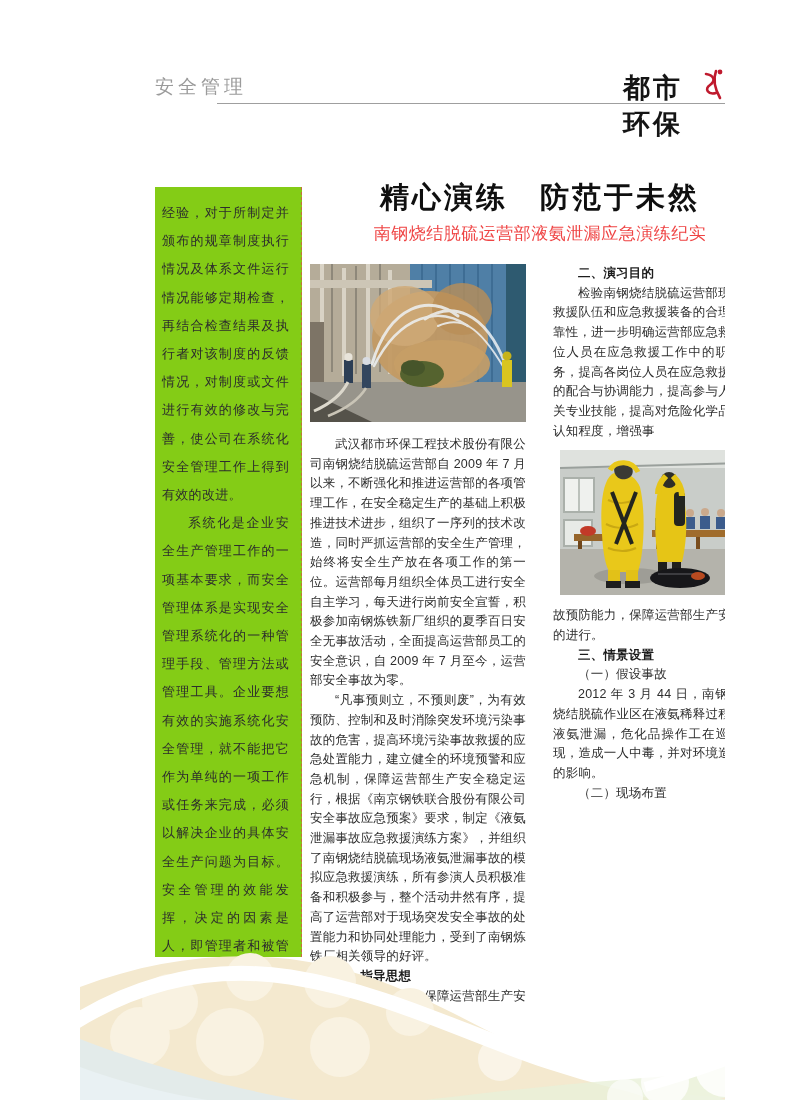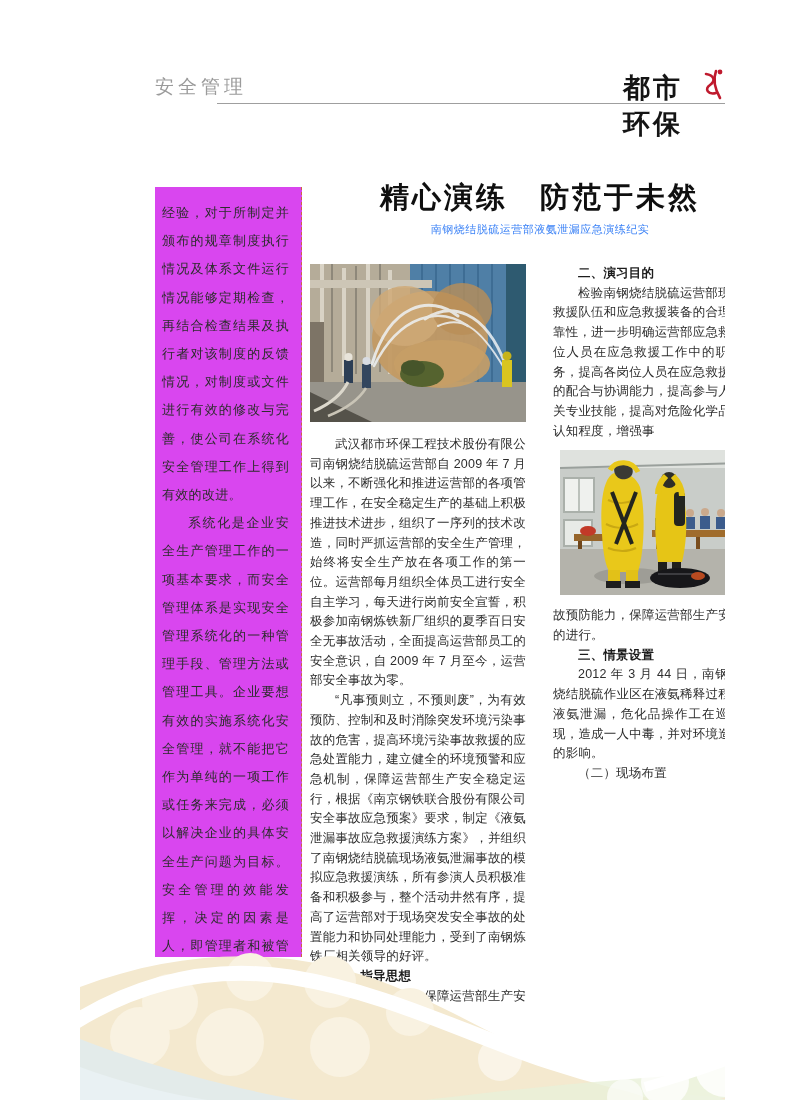--- a/index.html
+++ b/index.html
@@ -26,26 +26,26 @@
   }
   .brand-mark { margin-left:2px; margin-top:-2px; }
   
   .title-main {
     position:absolute; left:230px; top:176px; width:460px; text-align:center;
     font-family:Liberation Mono, monospace; font-weight:700;
     font-size:29px; letter-spacing:3px; color:#0f0f0f; white-space:nowrap;
   }
   .title-sub {
     position:absolute; left:230px; top:220px; width:460px; text-align:center;
-    font-size:11px; letter-spacing:0.5px; color:#3b82f6; white-space:nowrap;
+    font-size:17px; letter-spacing:0.5px; color:#ef4444; white-space:nowrap;
   }
   
   .sidebar {
     position:absolute; left:75px; top:185px; width:147px; height:770px;
-    background:#d946ef; border-right:1px dashed #c96a3f;
+    background:#84cc16; border-right:1px dashed #c96a3f;
     box-sizing:border-box; padding:12px 12px 0 7px; overflow:hidden;font-family:Liberation Serif, serif;
   }
   .sidebar p {
     margin:0; font-size:13px; line-height:28.2px; text-align:justify;
     letter-spacing:0.3px; color:#2d2d2d;
   }
   .sidebar p.indent { text-indent:2em; }
   
   .col { position:absolute; top:262px; width:216px; }
   .col1 { left:230px; }
@@ -206,20 +206,21 @@
       <path d="M98,44 C98,34 104,28 106,26" stroke="#e6c516" stroke-width="6" fill="none"></path>
       <path d="M122,46 C122,36 116,29 113,26" stroke="#e6c516" stroke-width="6" fill="none"></path>
       <rect x="98" y="112" width="9" height="14" fill="#20201c"></rect>
       <rect x="112" y="112" width="9" height="14" fill="#20201c"></rect>
       <ellipse cx="120" cy="128" rx="30" ry="10" fill="#17171a"></ellipse>
       <path d="M98,124 L142,124" stroke="#3c3c40" stroke-width="2"></path>
       <ellipse cx="138" cy="126" rx="7" ry="4" fill="#b84a20"></ellipse>
     </svg>
     <p>故预防能力，保障运营部生产安全稳定的进行。</p>
     <p class="heading">三、情景设置</p>
+    <p class="indent">（一）假设事故</p>
     <p class="indent">2012 年 3 月 44 日，南钢 360m² 烧结脱硫作业区在液氨稀释过程中发生液氨泄漏，危化品操作工在巡检中发现，造成一人中毒，并对环境造成一定的影响。</p>
     <p class="indent">（二）现场布置</p>
   </div>
 
   <svg class="footer-art" viewBox="0 0 805 155" preserveAspectRatio="none">
     <path d="M0,40 C70,14 140,4 210,12 C300,24 360,60 430,95 C480,118 530,140 580,155 L0,155 Z" fill="#f4e9cf"></path>
     <g fill="#f9f2e1">
       <circle cx="90" cy="55" r="28"></circle>
         <circle cx="170" cy="30" r="24"></circle>
         <circle cx="250" cy="35" r="26"></circle>

